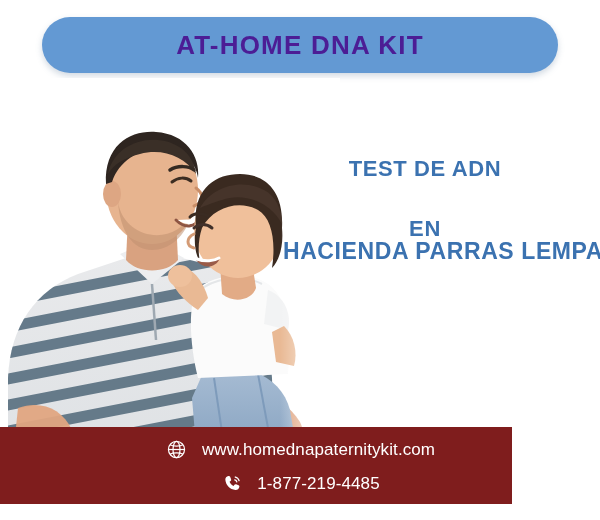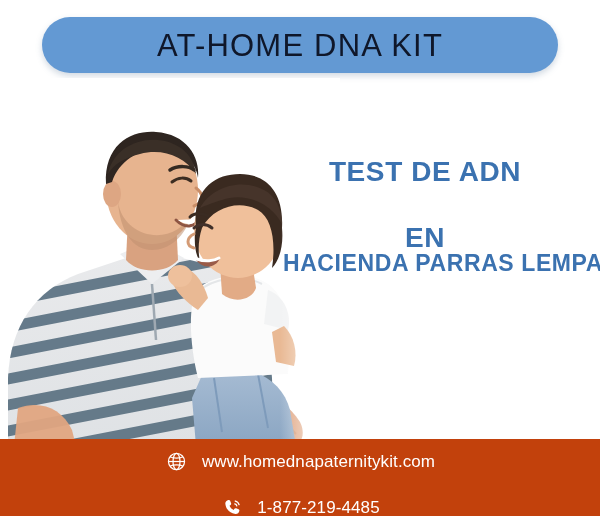--- a/index.html
+++ b/index.html
@@ -36,23 +36,23 @@
     width: 516px;
     height: 56px;
     background: #6399d3;
     border-radius: 30px;
     box-shadow: 0 3px 6px rgba(90, 120, 150, 0.28);
     display: flex;
     align-items: center;
     justify-content: center;
   }
   .banner-title {
-    color: #0f172a;
-    font-size: 31px;
-    font-weight: normal;
+    color: #4c1d95;
+    font-size: 26px;
+    font-weight: bold;
     letter-spacing: 1.2px;
     line-height: 1;
     white-space: nowrap;
   }
 
   
   .photo {
     position: absolute;
     left: 0;
     top: 78px;
@@ -94,52 +94,52 @@
   
   .headline {
     position: absolute;
     left: 250px;
     top: 158px;
     width: 350px;
     text-align: center;
   }
   .headline-line {
     color: #3b72b0;
-    font-size: 28px;
+    font-size: 22px;
     font-weight: bold;
     letter-spacing: 0.6px;
     line-height: 1;
     white-space: nowrap;
   }
   .headline-line.l1 { margin-bottom: 38px; }
   .headline-line.l2 { }
   .headline-line.l3 {
     font-size: 23px;
     position: relative;
     left: 18px;
   }
 
   
   .footer {
     position: absolute;
     left: 0;
-    bottom: 4px;
-    width: 600px;
+    bottom: 16px;
+    width: 512px;
     height: 77px;
-    background: #c2410c;
+    background: #7f1d1d;
   }
   .footer-row {
     display: flex;
     align-items: center;
     justify-content: center;
     width: 600px;
     height: 34px;
   }
   .footer-row.row1 { margin-top: 5px; }
-  .footer-row.row2 { margin-top: 12px; }
+  .footer-row.row2 { margin-top: 0px; }
   .contact-item {
     display: flex;
     align-items: center;
     white-space: nowrap;
   }
   .contact-item + .contact-item { margin-left: 26px; }
   .contact-icon {
     display: inline-flex;
     align-items: center;
     justify-content: center;

